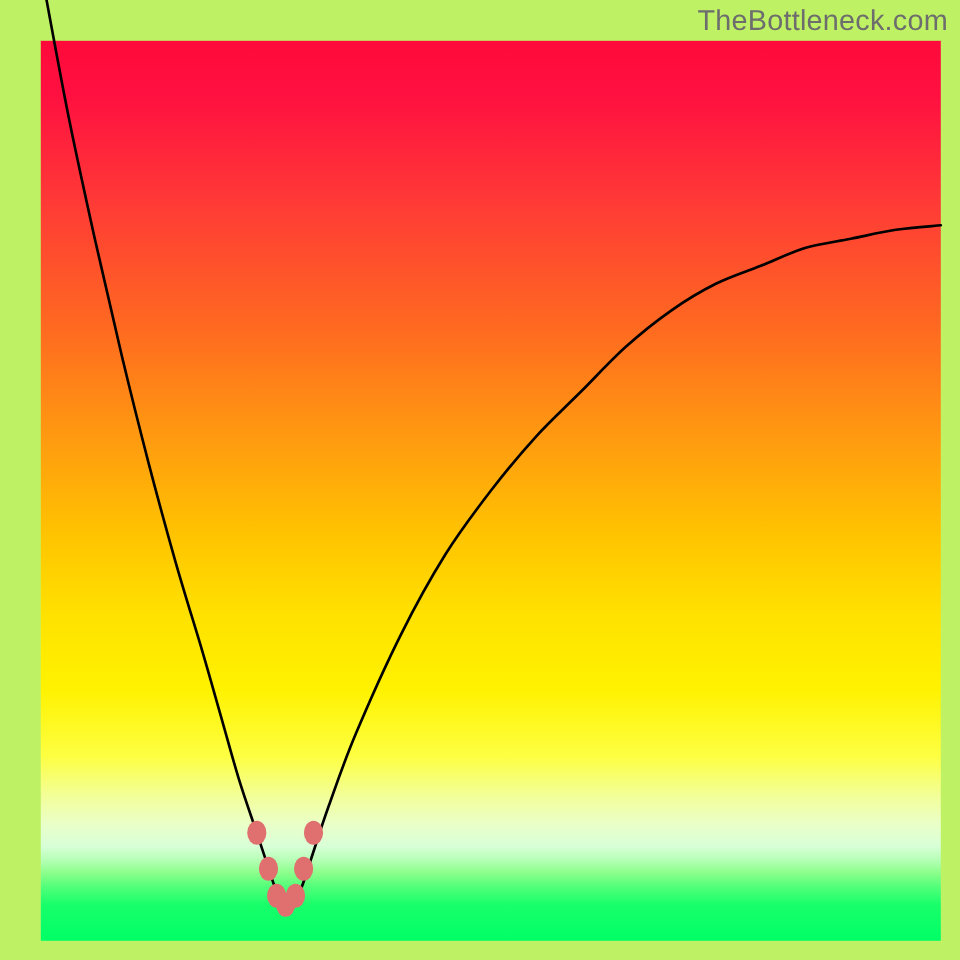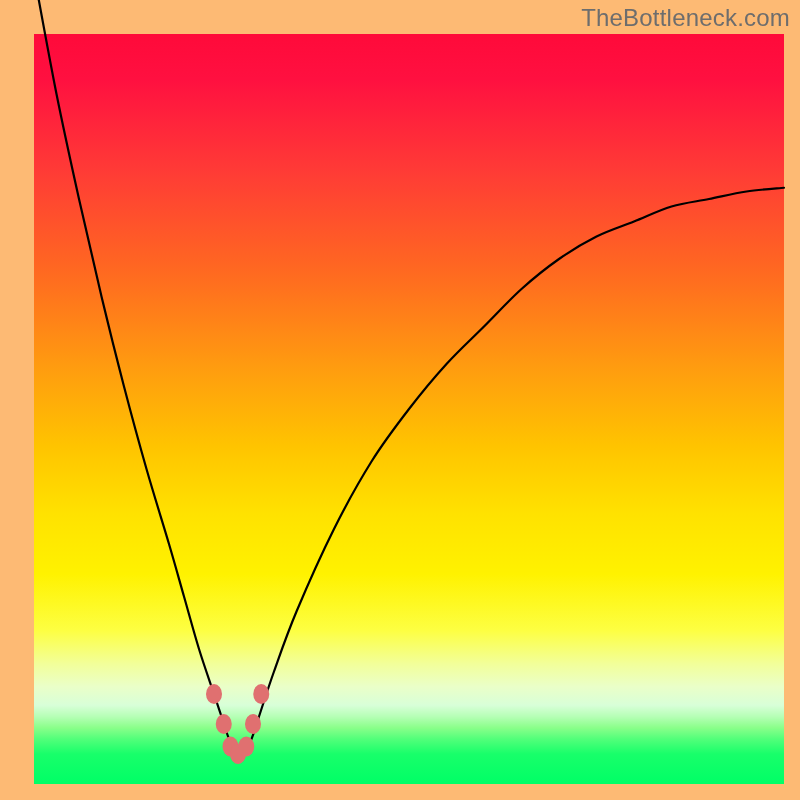--- a/index.html
+++ b/index.html
@@ -9,21 +9,21 @@
     height: 800px;
     background: #000;
     overflow: hidden;
   }
   .frame {
     position: absolute;
     left: 0;
     top: 0;
     width: 800px;
     height: 800px;
-    background: #fdba74;
+    background: #bef264;
   }
   .plot-area {
     position: absolute;
     left: 34px;
     top: 34px;
     width: 750px;
     height: 750px;
     background: linear-gradient(to bottom,
       #ff0a3a 0%,
       #ff1040 6%,

